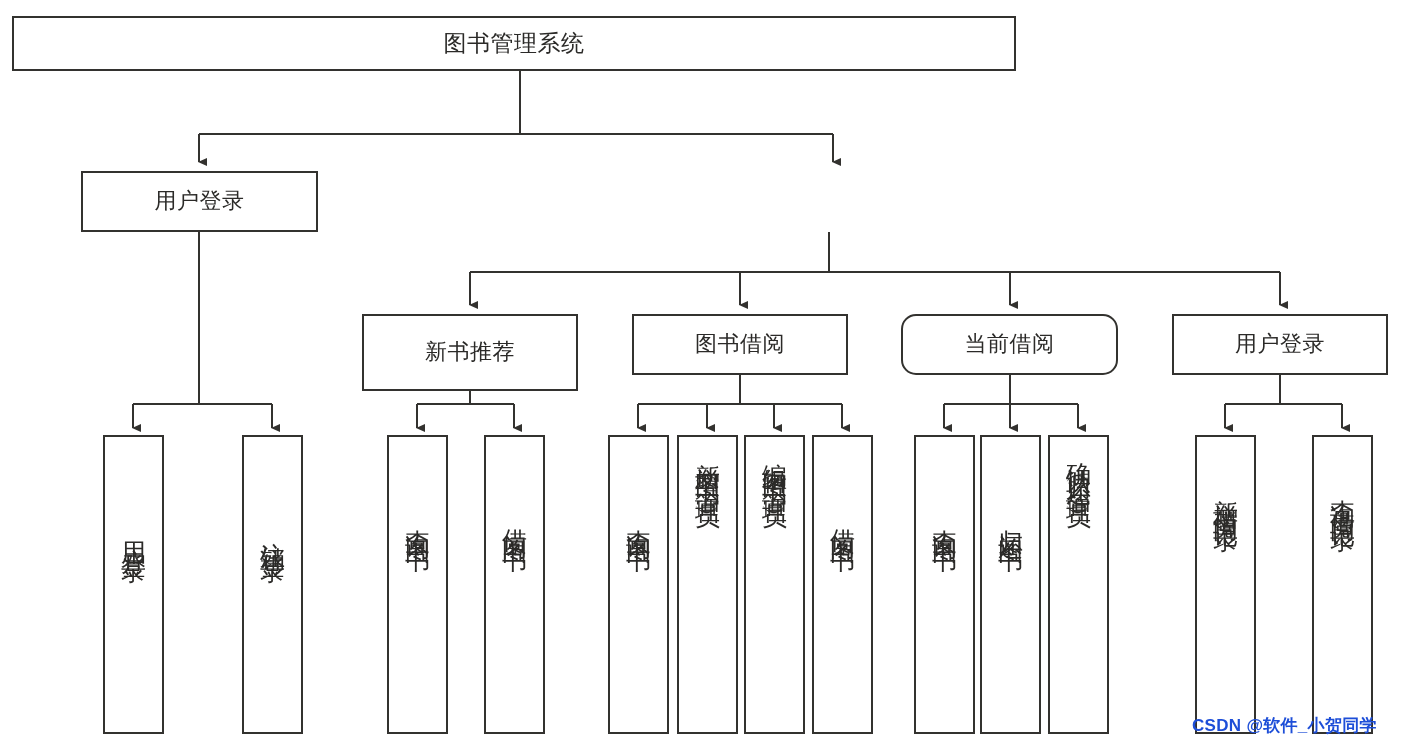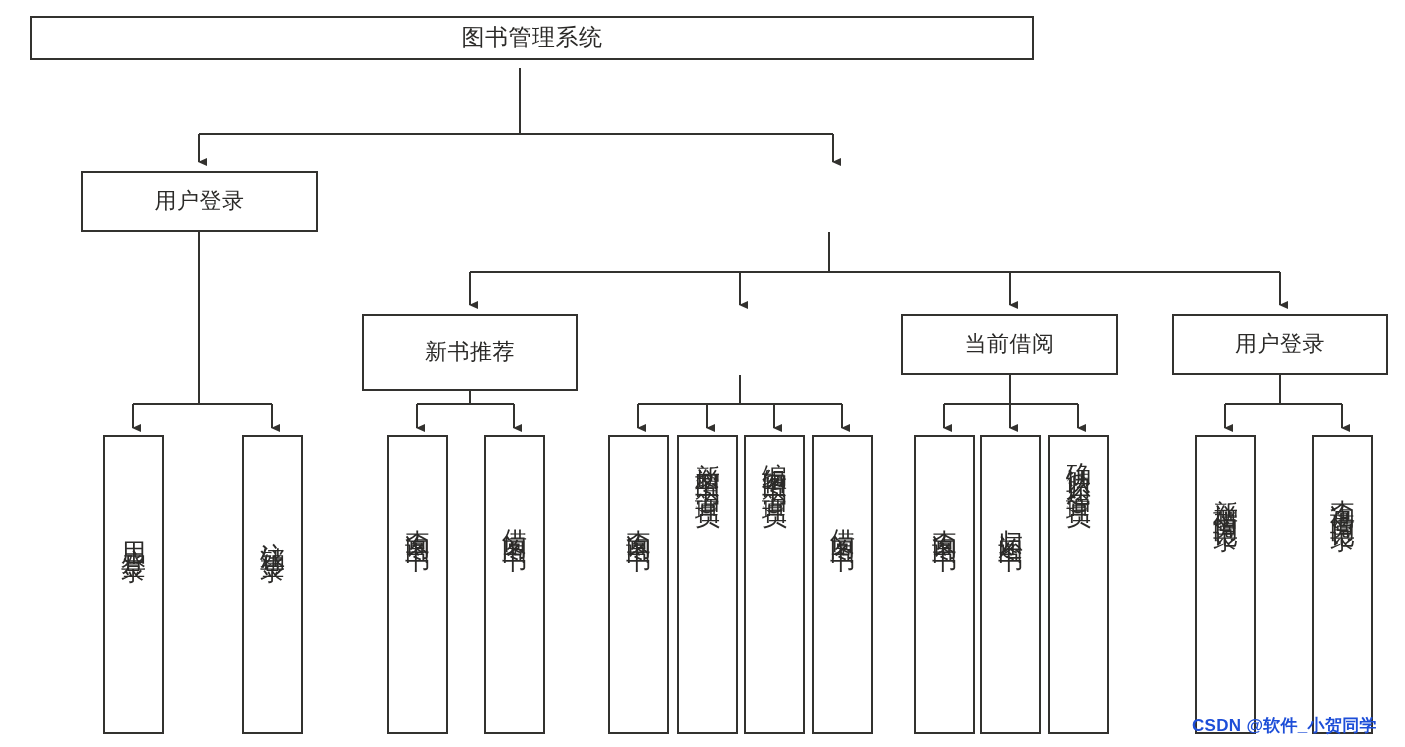--- a/index.html
+++ b/index.html
@@ -125,32 +125,35 @@
       <path d="M1010,404 L1010,428" marker-end="url(#arrowhead)"></path>
       <path d="M1078,404 L1078,428" marker-end="url(#arrowhead)"></path>
 
       <path d="M1280,375 L1280,404"></path>
       <path d="M1225,404 L1342,404"></path>
       <path d="M1225,404 L1225,428" marker-end="url(#arrowhead)"></path>
       <path d="M1342,404 L1342,428" marker-end="url(#arrowhead)"></path>
     </g>
   </svg>
 
-  <div class="node root horiz" style="left:30px; top:16px; width:1004px; height:44px;">
+  <div class="node root horiz" style="left:12px; top:16px; width:1004px; height:55px;">
     <span class="node-label">图书管理系统</span>
   </div>
 
   <div class="node horiz" style="left:81px; top:171px; width:237px; height:61px;">
     <span class="node-label">用户登录</span>
   </div>
 
   <div class="node horiz" style="left:362px; top:314px; width:216px; height:77px;">
     <span class="node-label">新书推荐</span>
   </div>
-  <div class="node horiz" style="left:901px; top:314px; width:217px; height:61px;">
+  <div class="node horiz" style="left:632px; top:314px; width:216px; height:61px;">
+    <span class="node-label">图书借阅</span>
+  </div>
+  <div class="node horiz" style="left:901px; top:314px; width:217px; height:61px;border-radius:15px;">
     <span class="node-label">当前借阅</span>
   </div>
   <div class="node horiz" style="left:1172px; top:314px; width:216px; height:61px;">
     <span class="node-label">用户登录</span>
   </div>
 
   <div class="node vert" style="left:103px; top:435px; width:61px; height:299px; padding-top:85px;">
     <span class="node-label">用户登录</span>
   </div>
   <div class="node vert" style="left:242px; top:435px; width:61px; height:299px; padding-top:85px;">

